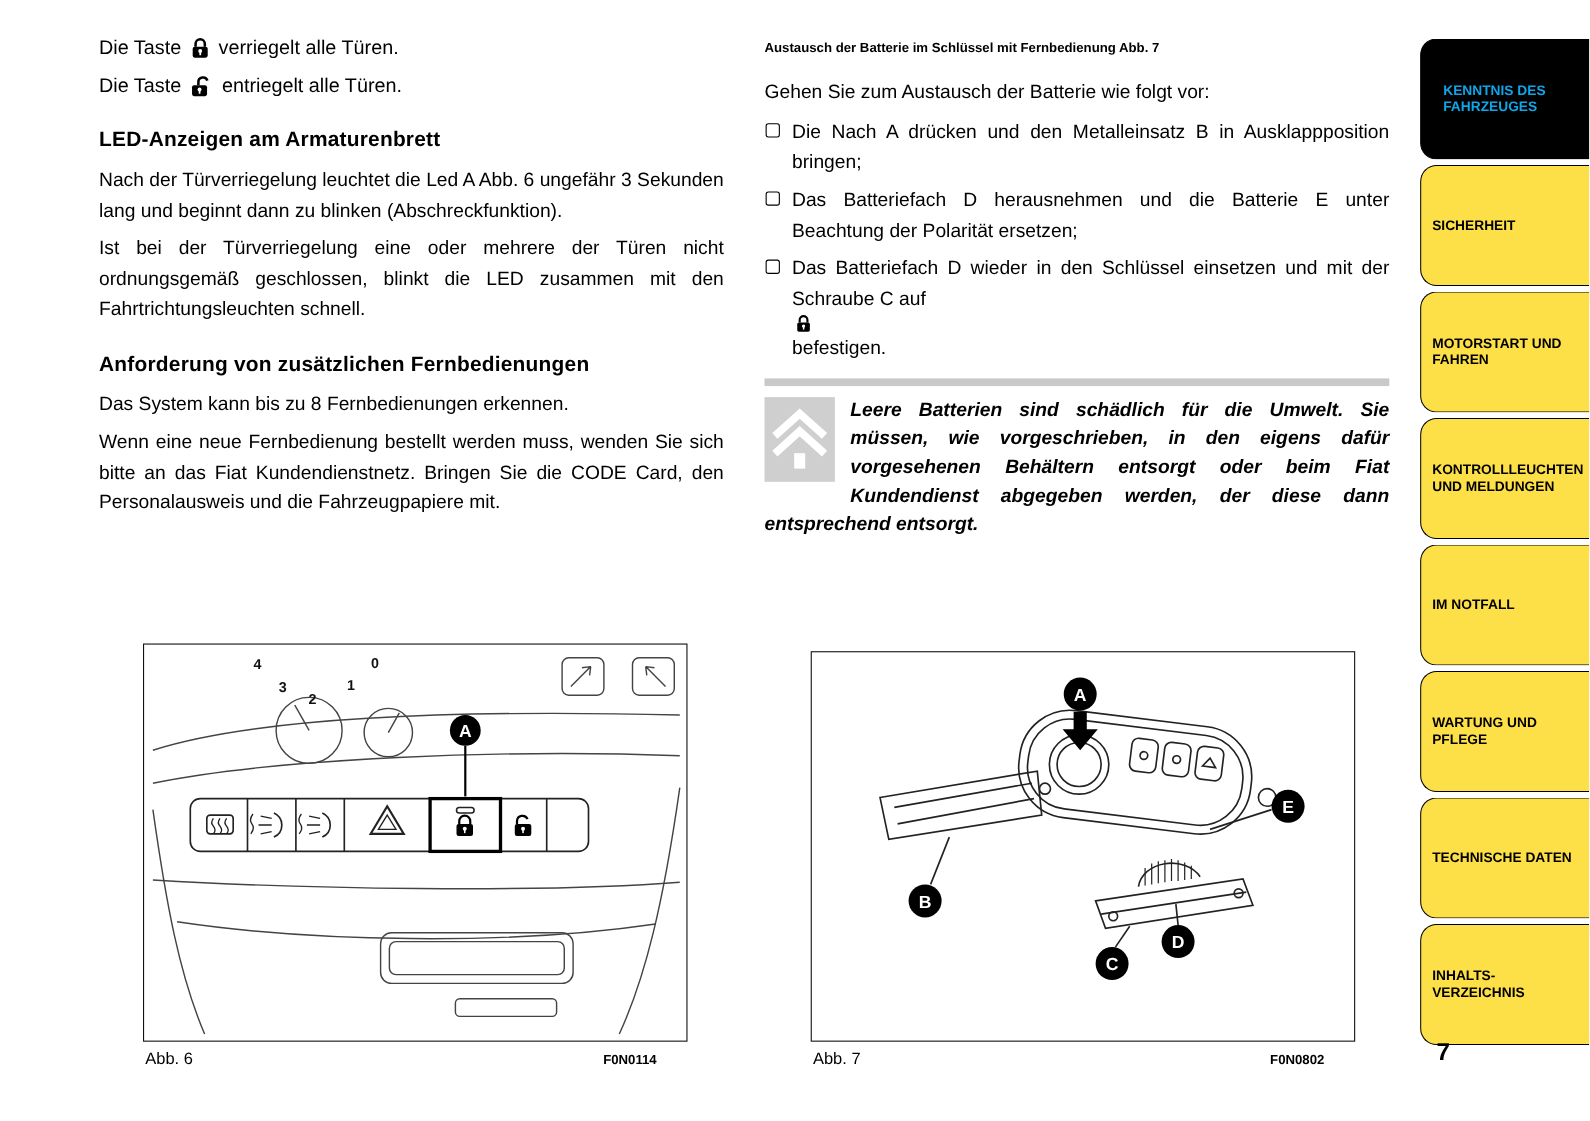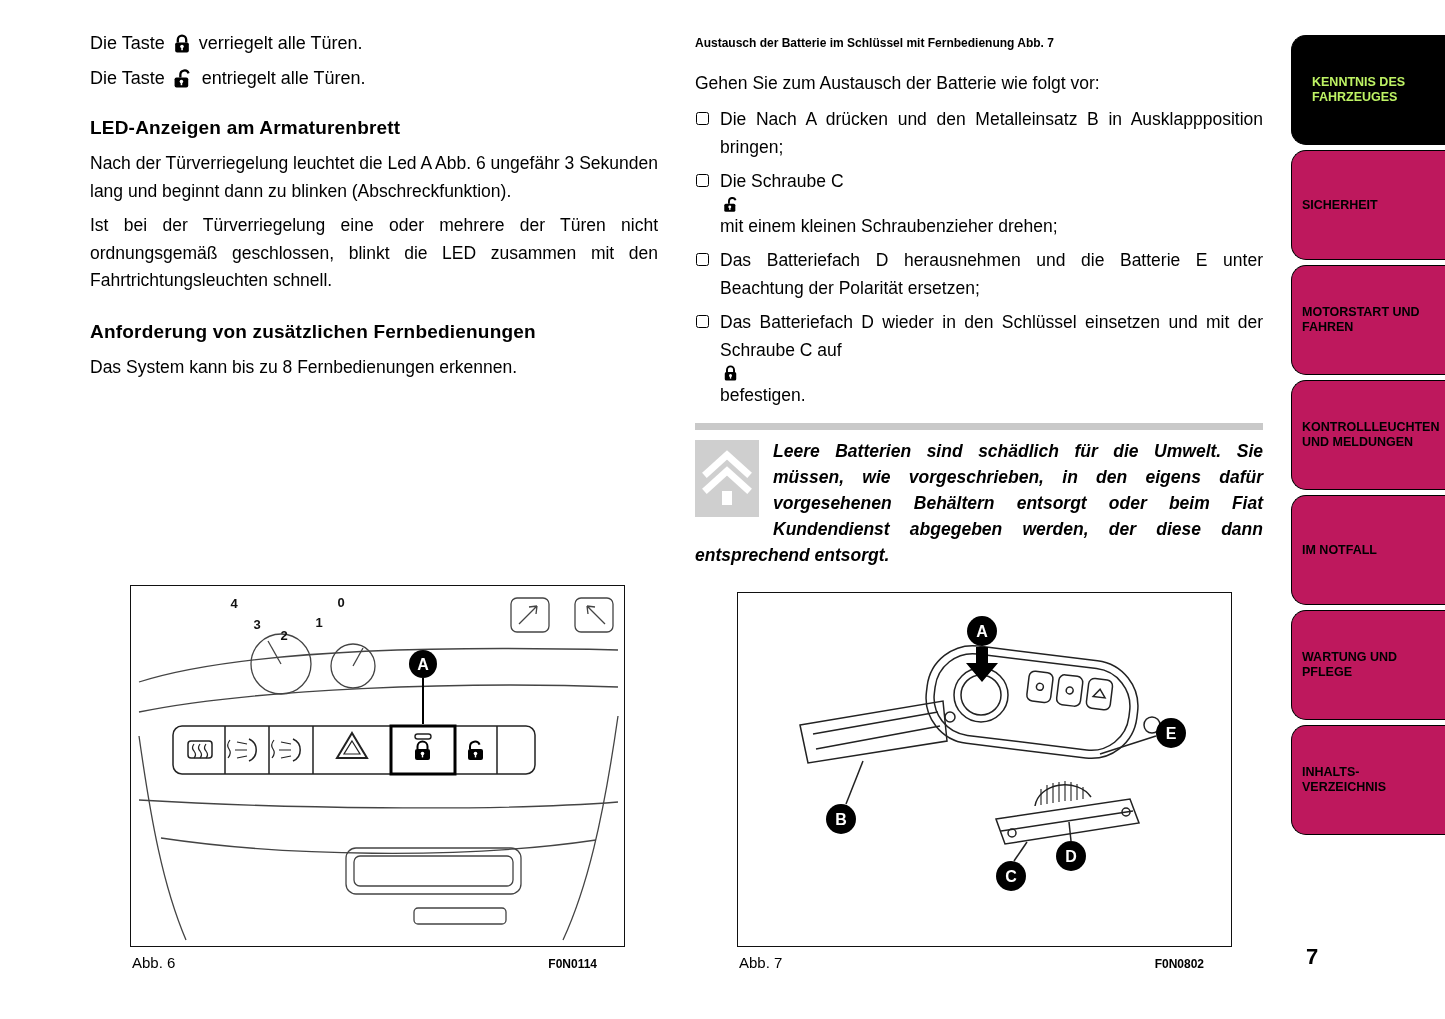--- a/index.html
+++ b/index.html
@@ -43,22 +43,22 @@
 
   svg { display:block; }
   svg text.num     { font:bold 13px "Liberation Sans", sans-serif; fill:#111; text-anchor:middle; }
   svg text.callout { font:bold 16px "Liberation Sans", sans-serif; fill:#fff; text-anchor:middle; }
 
   
   .sidebar { position:absolute; right:0; top:35px; width:154px; }
   .tab { box-sizing:border-box; height:110px; margin-bottom:5px;
          border:1.6px solid #000; border-right:none; border-radius:15px 0 0 15px;
          display:flex; align-items:center; padding:0 16px 0 10px;
-         font-size:12.5px; font-weight:bold; line-height:15px; background:#be185d; }
-  .tab.active { background:#000; color:#bef264;padding-left:20px; }
+         font-size:12.5px; font-weight:bold; line-height:15px; background:#fde047; }
+  .tab.active { background:#000; color:#0ea5e9;padding-left:20px; }
 
   .page-num { position:absolute; left:1306px; top:944px; font-size:22px; font-weight:bold; }
 </style>
 </head>
 <body>
 
 <div class="page">
 
   <div class="col-left">
 
@@ -83,45 +83,33 @@
       </svg>
       <span>entriegelt alle Türen.</span>
     </p>
 
     <h3 class="sec-head">LED-Anzeigen am Armaturenbrett</h3>
     <p class="para">Nach der Türverriegelung leuchtet die Led A Abb. 6 ungefähr 3 Sekunden lang und beginnt dann zu blinken (Abschreckfunktion).</p>
     <p class="para">Ist bei der Türverriegelung eine oder mehrere der Türen nicht ordnungsgemäß geschlossen, blinkt die LED zusammen mit den Fahrtrichtungsleuchten schnell.</p>
 
     <h3 class="sec-head">Anforderung von zusätzlichen Fernbedienungen</h3>
     <p class="para">Das System kann bis zu 8 Fernbedienungen erkennen.</p>
+    <p class="para">Wenn eine neue Fernbedienung bestellt werden muss, wenden Sie sich bitte an das Fiat Kundendienstnetz. Bringen Sie die CODE Card, den Personalausweis und die Fahrzeugpapiere mit.</p>
   </div>
 
   <div class="col-right">
 
     <h3 class="r-head">Austausch der Batterie im Schlüssel mit Fernbedienung Abb. 7</h3>
     <p class="intro">Gehen Sie zum Austausch der Batterie wie folgt vor:</p>
 
     <div class="bullet">
       <span class="bmark"></span>
       <p class="btext">Die Nach A drücken und den Metalleinsatz B in Ausklappposition bringen;</p>
     </div>
 
-    <div class="bullet">
-      <span class="bmark"></span>
-      <p class="btext">
-        <span>Die Schraube C</span>
-        <svg class="ilock" width="17" height="17" viewBox="0 0 20 20">
-          <path d="M7 9 V6.5 a4 4 0 0 1 7.8 -1.4" fill="none" stroke="#000" stroke-width="2.2"></path>
-          <rect x="1.5" y="9" width="13" height="9.5" rx="1.8" fill="#000"></rect>
-          <circle cx="8" cy="12.8" r="1.7" fill="#fff"></circle>
-          <rect x="7.3" y="13" width="1.5" height="3.4" fill="#fff"></rect>
-        </svg>
-        <span>mit einem kleinen Schraubenzieher drehen;</span>
-      </p>
-    </div>
 
     <div class="bullet">
       <span class="bmark"></span>
       <p class="btext">Das Batteriefach D herausnehmen und die Batterie E unter Beachtung der Polarität ersetzen;</p>
     </div>
 
     <div class="bullet">
       <span class="bmark"></span>
       <p class="btext">
         <span>Das Batteriefach D wieder in den Schlüssel einsetzen und mit der Schraube C auf</span>
@@ -299,18 +287,19 @@
     </div>
   </div>
 
   <div class="sidebar">
     <div class="tab active">KENNTNIS DES FAHRZEUGES</div>
     <div class="tab">SICHERHEIT</div>
     <div class="tab">MOTORSTART UND FAHREN</div>
     <div class="tab">KONTROLLLEUCHTEN UND MELDUNGEN</div>
     <div class="tab">IM NOTFALL</div>
     <div class="tab">WARTUNG UND PFLEGE</div>
+    <div class="tab">TECHNISCHE DATEN</div>
     <div class="tab">INHALTS-VERZEICHNIS</div>
   </div>
 
   <div class="page-num">7</div>
 
 </div>
 
 </body></html>

